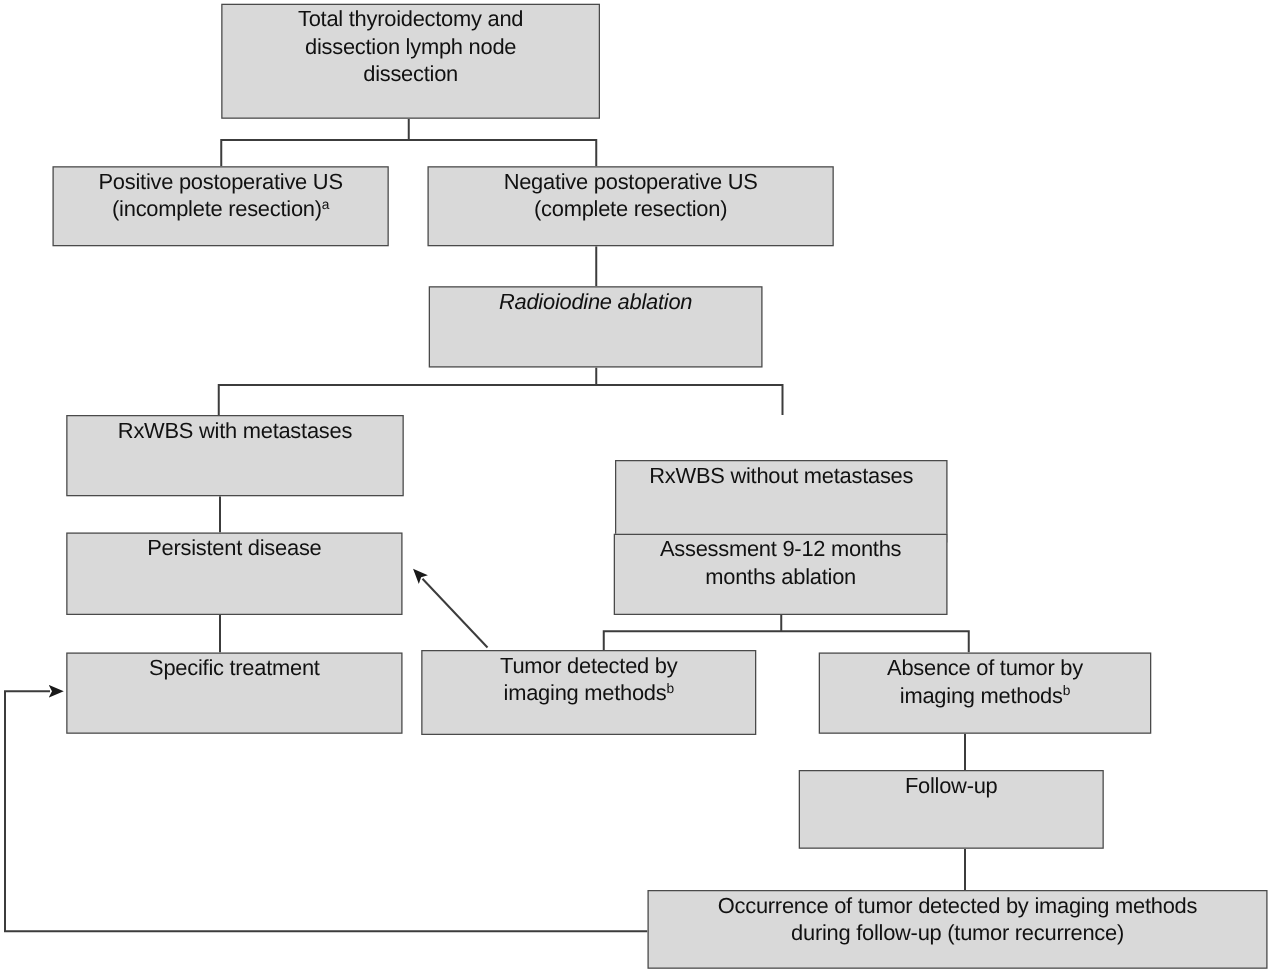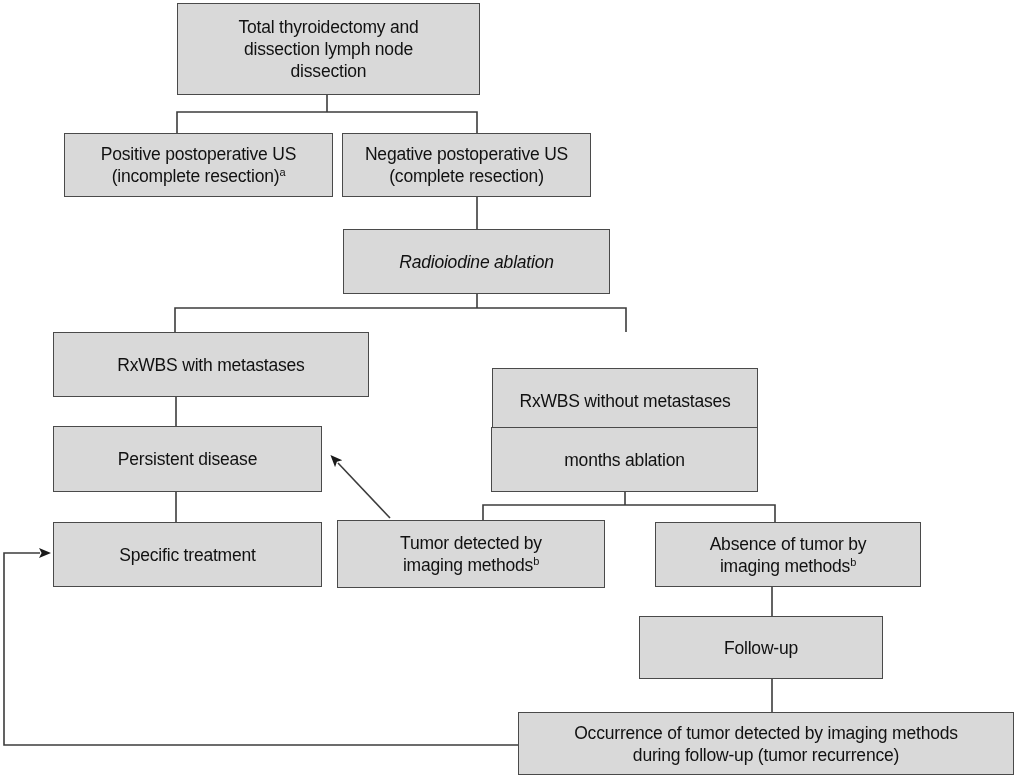--- a/index.html
+++ b/index.html
@@ -13,33 +13,33 @@
   }
   #wires{position:absolute;left:0;top:0;width:1024px;height:778px;}
   .node{
     position:absolute;
     box-sizing:border-box;
     background:#d9d9d9;
     border:1.6px solid #4a4a4a;
     display:flex;
     flex-direction:column;
     align-items:center;
-    justify-content:center;
+    justify-content:flex-start;
     text-align:center;
     font-size:17.5px;
     line-height:22px;
     letter-spacing:-0.2px;
   }
   .node .ln{display:block;white-space:nowrap;}
   .node sup{font-size:11px;line-height:0;vertical-align:6px;}
   .n-total       {left:177px; top:3px;   width:303px; height:92px;}
-  .n-positive    {left:42px;  top:133px; width:269px; height:64px;margin-left:22px;}
-  .n-negative    {left:342px; top:133px; width:249px; height:64px;}
+  .n-positive    {left:42px;  top:133px; width:269px; height:64px;}
+  .n-negative    {left:342px; top:133px; width:325px; height:64px;}
   .n-radioiodine {left:343px; top:229px; width:267px; height:65px;font-style:italic;}
-  .n-rxwbs-with  {left:53px;  top:332px; width:316px; height:65px;}
+  .n-rxwbs-with  {left:53px;  top:332px; width:270px; height:65px;}
   .n-rxwbs-without{left:492px;top:332px; width:266px; height:66px;margin-top:36px;}
   .n-persistent  {left:53px;  top:426px; width:269px; height:66px;}
   .n-assessment  {left:491px; top:427px; width:267px; height:65px;}
   .n-specific    {left:53px;  top:522px; width:269px; height:65px;}
   .n-tumor       {left:337px; top:520px; width:268px; height:68px;}
   .n-absence     {left:639px; top:522px; width:266px; height:65px;margin-left:16px;}
   .n-followup    {left:639px; top:616px; width:244px; height:63px;}
   .n-occurrence  {left:518px; top:712px; width:496px; height:63px;}
 </style>
 </head>
@@ -105,20 +105,21 @@
 
   <div class="node n-rxwbs-without">
     <span class="ln">RxWBS without metastases</span>
   </div>
 
   <div class="node n-persistent">
     <span class="ln">Persistent disease</span>
   </div>
 
   <div class="node n-assessment">
+    <span class="ln">Assessment 9-12 months</span>
     <span class="ln">months ablation</span>
   </div>
 
   <div class="node n-specific">
     <span class="ln">Specific treatment</span>
   </div>
 
   <div class="node n-tumor">
     <span class="ln">Tumor detected by</span>
     <span class="ln"><span>imaging methods</span><sup>b</sup></span>

